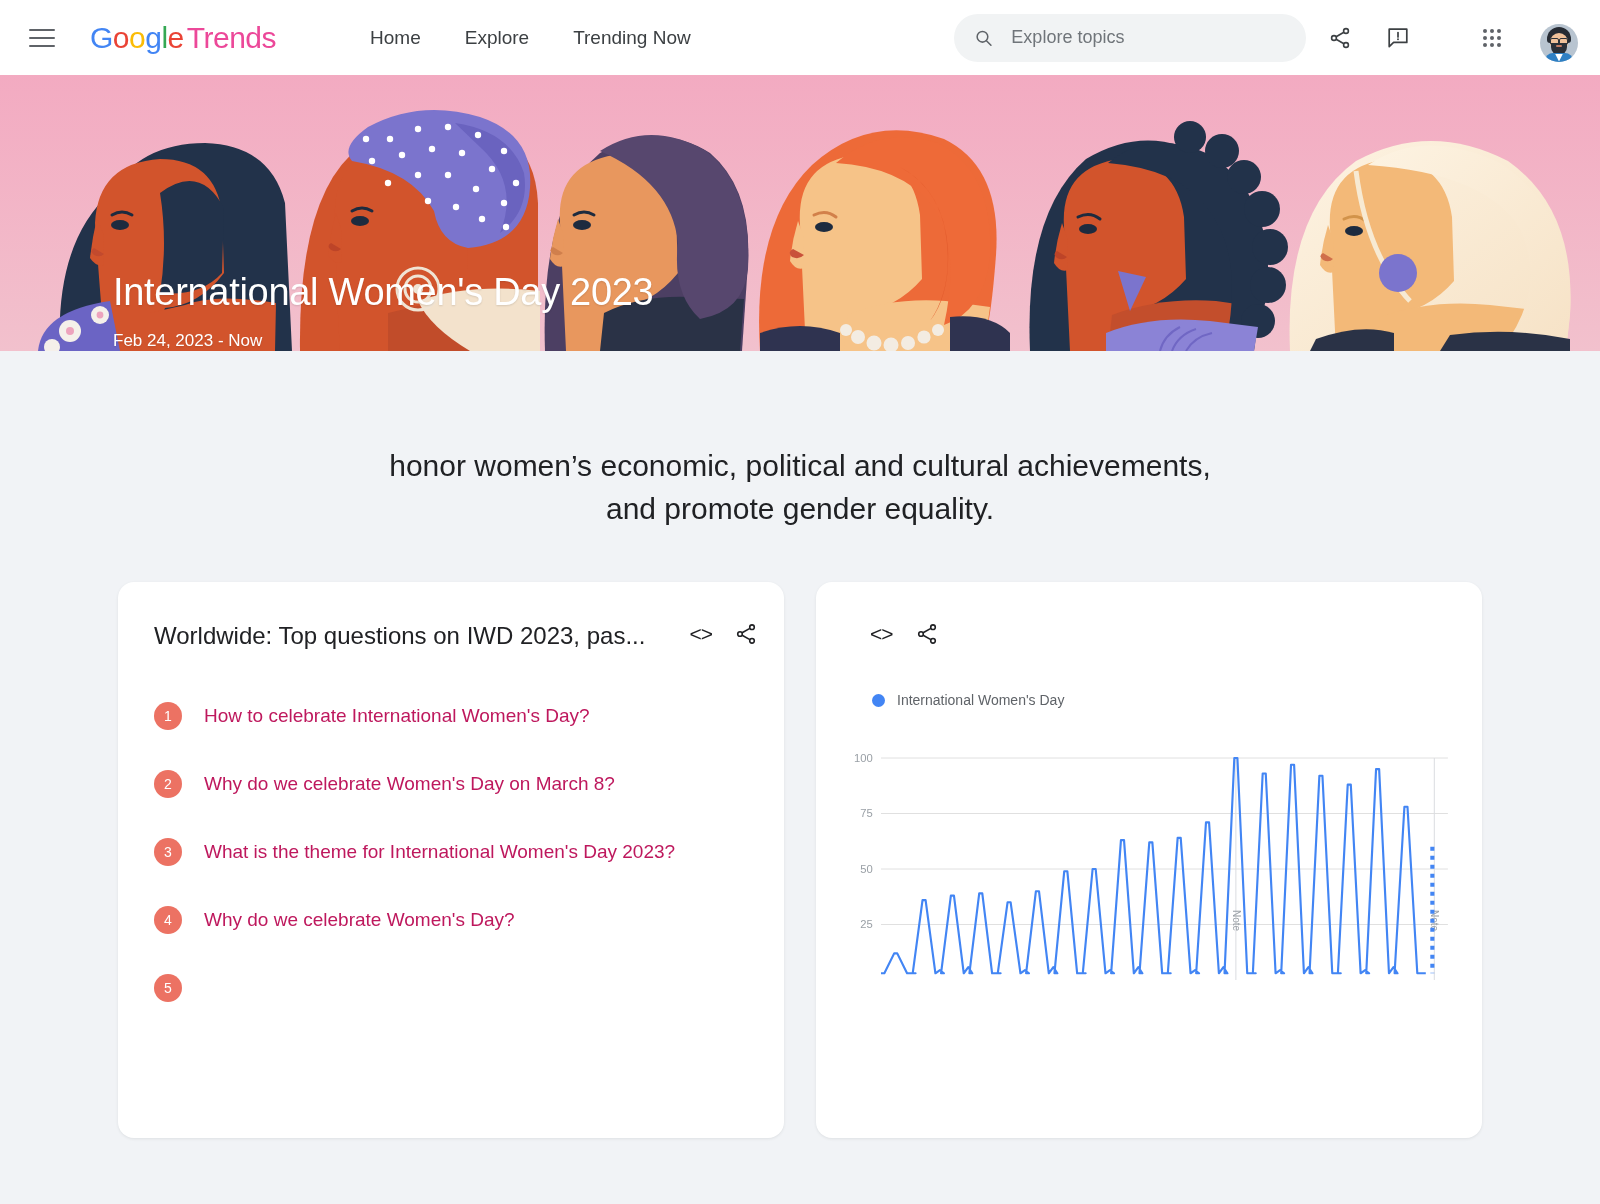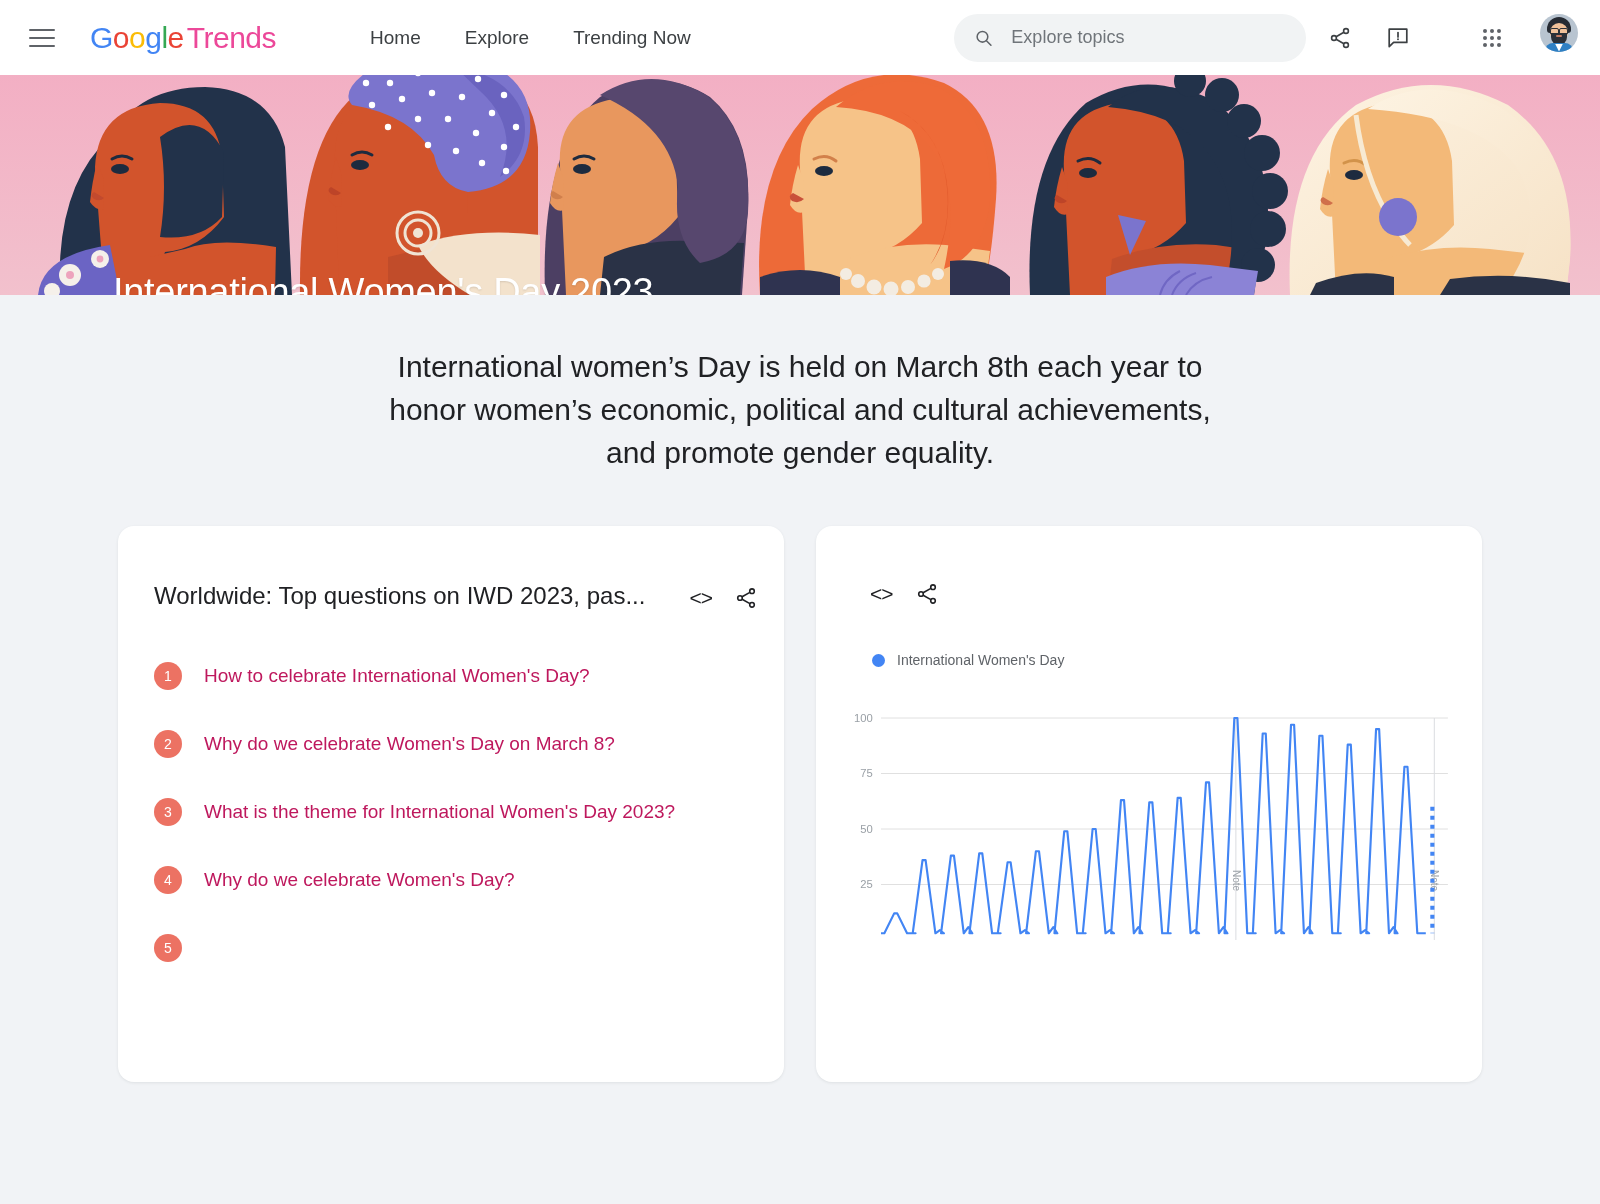--- a/index.html
+++ b/index.html
@@ -20,21 +20,21 @@
   }
   .hamburger { width: 36px; height: 36px; display:flex; flex-direction:column;
     justify-content:center; align-items:center; gap:6px; cursor:pointer; flex:0 0 auto;}
   .hamburger span { display:block; width:26px; height:2px; background:#5f6368; border-radius:1px;}
   .brand { margin-left: 30px; font-size: 30px; letter-spacing:-0.5px; white-space:nowrap; display:flex; align-items:center;}
   .brand .g1{color:#4285F4}.brand .o1{color:#EA4335}.brand .o2{color:#FBBC05}
   .brand .g2{color:#4285F4}.brand .l1{color:#34A853}.brand .e1{color:#EA4335}
   .brand .tr{color:#ec4899; margin-left:3px;}
   .navlinks { display:flex; align-items:center; margin-left:72px; gap:0; }
   .navlinks a { color:#3c4043; font-size:19px; text-decoration:none; padding:10px 22px; white-space:nowrap;}
-  .header-right { margin-left:auto; display:flex; align-items:flex-start; gap:10px; }
+  .header-right { margin-left:auto; display:flex; align-items:flex-end; gap:10px; }
   .searchbox {
     width: 352px; height: 48px; background:#f1f3f4; border-radius:26px;
     display:flex; align-items:center; padding:0 20px; gap:18px;
   }
   .searchbox input {
     border:none; background:transparent; outline:none;
     font-size:18px; color:#3c4043; font-family:"Liberation Sans", sans-serif;
     width:100%;
   }
   .searchbox input::placeholder { color:#70757a; }
@@ -57,38 +57,38 @@
   .av-glass:before{left:0}.av-glass:after{right:0}
   .av-beard { position:absolute; left:11px; top:19px; width:16px; height:12px;
     background:#2b3038; border-radius:0 0 8px 8px; }
   .av-mouth { position:absolute; left:16px; top:21px; width:6px; height:2px; background:#c47b63; border-radius:1px;}
   .av-body { position:absolute; left:5px; bottom:0; width:28px; height:9px;
     background:#2f80c4; border-radius:8px 8px 0 0; }
   .av-collar{position:absolute;left:15px;bottom:0;width:8px;height:8px;background:#fff;
     clip-path:polygon(0 0,100% 0,50% 100%);}
 
   
-  .hero { position:relative; width:100%; height:220px; overflow:hidden;
+  .hero { position:relative; width:100%; height:276px; overflow:hidden;
     background:linear-gradient(180deg,#f4adc2 0%,#f3b3c5 45%,#f2bccb 100%); }
   .hero-title { position:absolute; left:113px; top:196px; color:#fff;
     font-size:38px; font-weight:400; letter-spacing:-0.3px; z-index:5;
     text-shadow:0 1px 2px rgba(0,0,0,.12); }
   .hero-sub { position:absolute; left:113px; top:256px; color:#fff;
     font-size:17px; z-index:5; text-shadow:0 1px 2px rgba(0,0,0,.12);}
   .hero-fig { position:absolute; bottom:0; }
 
   
   .desc { width:100%; text-align:center; padding-top:50px; }
   .desc p { font-size:30px; line-height:43px; color:#202124; font-weight:400; }
 
   
   .cards { display:flex; gap:32px; padding:0 118px; margin-top:52px; align-items:stretch; }
   .card { background:#fff; border-radius:16px; flex:1 1 0; min-height:556px;
     box-shadow:0 1px 3px rgba(60,64,67,.10); position:relative; }
-  .card-head { display:flex; align-items:flex-end; padding:56px 26px 0 36px; gap:0; }
+  .card-head { display:flex; align-items:flex-start; padding:40px 26px 0 36px; gap:0; }
   .card-title { font-size:24px; color:#202124; font-weight:400; white-space:nowrap;
     overflow:hidden; text-overflow:ellipsis; flex:1 1 auto; }
   .card-actions { display:flex; align-items:center; gap:22px; margin-left:18px; flex:0 0 auto;}
   .embed-icon { color:#202124; font-size:21px; letter-spacing:-1px; cursor:pointer;
     font-family:"Liberation Sans", sans-serif; }
 
   
   .qlist { padding:52px 36px 0 36px; }
   .qrow { display:flex; align-items:center; margin-bottom:40px; gap:22px; }
   .qnum { width:28px; height:28px; border-radius:50%; background:#ec7263;
@@ -336,21 +336,21 @@
       <path d="M1450 292 Q1510 284 1570 296 L1570 308 L1440 308Z" fill="#2a3246"></path>
     </g>
   </svg>
 
   <div class="hero-title">International Women's Day 2023</div>
   <div class="hero-sub">Feb 24, 2023 - Now</div>
 </div>
 
 <div class="desc">
   <p>
-    <span>International women’s Day is held on March 8th each year to</span><br>
+    <br>
     <span>honor women’s economic, political and cultural achievements,</span><br>
     <span>and promote gender equality.</span>
   </p>
 </div>
 
 <div class="cards">
 
   <div class="card">
     <div class="card-head">
       <div class="card-title">Worldwide: Top questions on IWD 2023, pas...</div>

